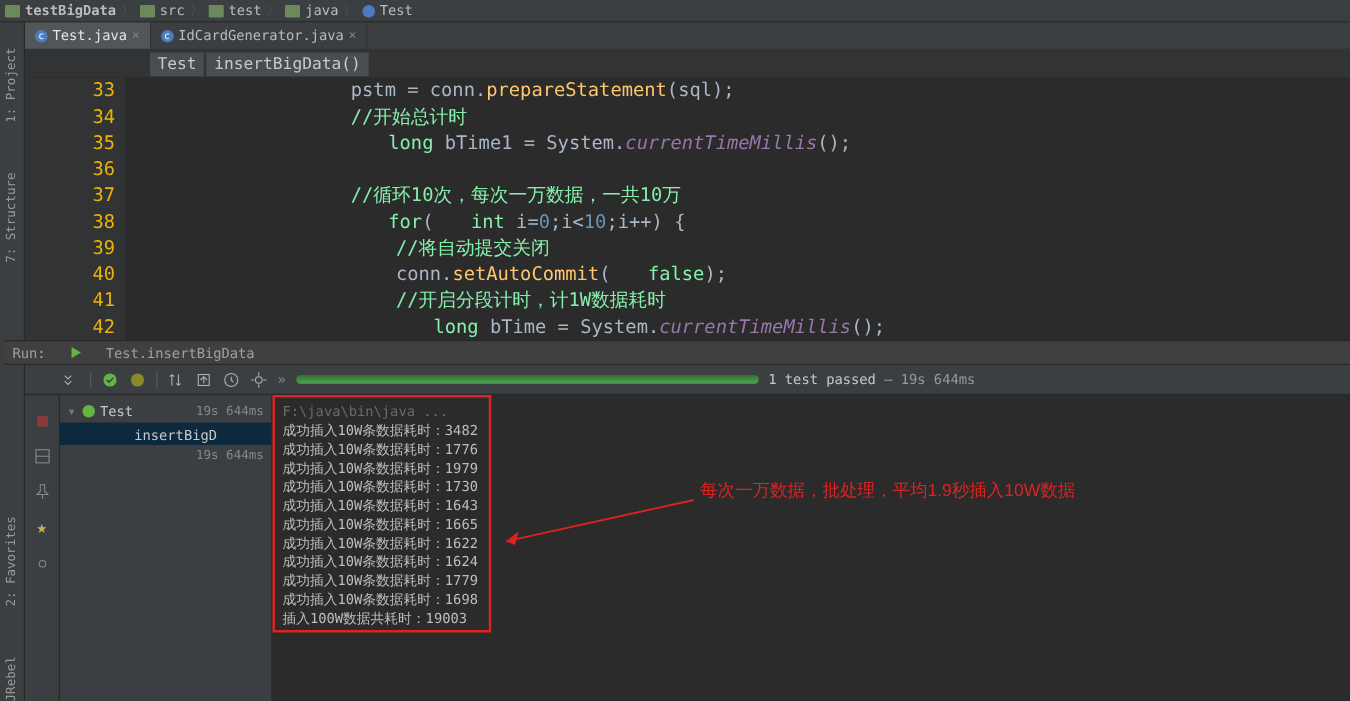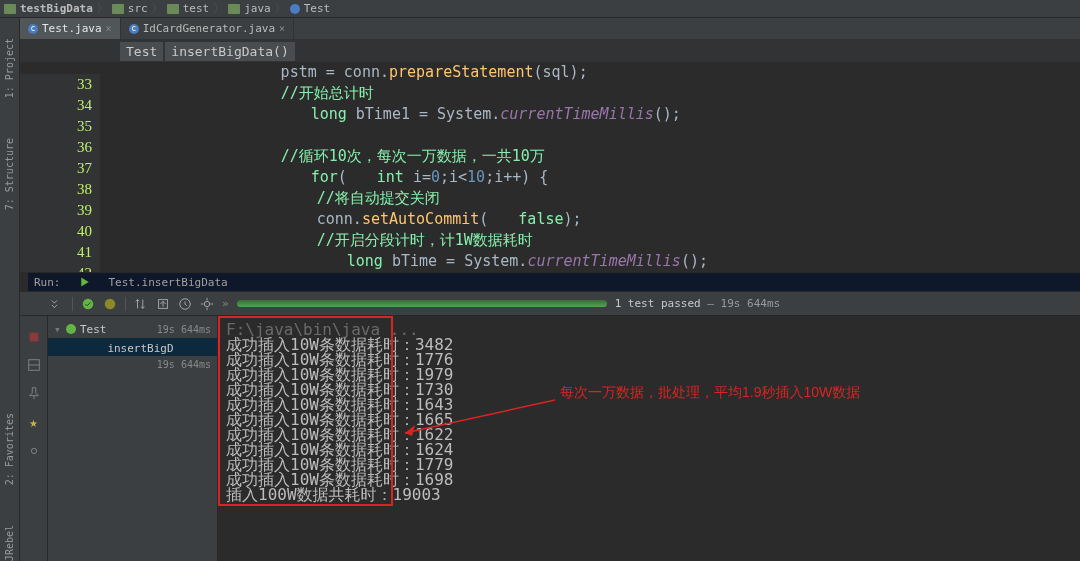--- a/index.html
+++ b/index.html
@@ -63,37 +63,37 @@
 .ctxcell { background:#4a4d4f; padding:2px 6px; margin-left:100px; color:#c8c8c8; }
 .ctxcell + .ctxcell { margin-left:2px; }
 
 .editor {
   position:absolute; top:62px; left:20px; right:0; height:210px;
   background:#2b2b2b;
   font-family:Consolas, monospace; font-size:15px;
   overflow:hidden; white-space:pre;
 }
 .gutter {
-  position:absolute; top:12px; left:0; width:80px;
-  background:#313335; color:#bef264;
-  text-align:right; padding-right:8px;font-family:Liberation Serif, serif;
+  position:absolute; top:0; left:0; width:80px;
+  background:#313335; color:#eab308;
+  text-align:right; padding-right:8px;
 }
 .gline { height:21px; line-height:21px; }
 .codearea { position:absolute; top:0; left:80px; right:0; }
 .cl { height:21px; line-height:21px; }
 .k { color:#86efac;margin-left:30px; } 
 .m { color:#ffc66d; } 
 .i { color:#9876aa; font-style:italic; } 
 .c { color:#86efac; } 
 .n { color:#6897bb; } 
 .it { font-style:italic; }
 
 .splitbar {
-  position:absolute; top:272px; left:28px; right:0; height:20px;
-  background:#0f172a; border-top:1px solid #282828; border-bottom:1px solid #282828;
+  position:absolute; top:272px; left:4px; right:0; height:20px;
+  background:#404040; border-top:1px solid #282828; border-bottom:1px solid #282828;
   display:flex; align-items:center; font-size:11px; color:#a0a0a0; padding-left:6px;
   gap:18px;
 }
 .runico { width:12px; height:12px; fill:#62b543; }
 
 .runbar {
   position:absolute; top:292px; left:20px; right:0; height:24px;
   background:#3c3f41; display:flex; align-items:center; gap:8px;
   padding-left:30px; border-bottom:1px solid #282828;
   font-size:11px;
@@ -120,21 +120,21 @@
   font-size:11px; padding:4px 0;
 }
 .trow { display:flex; align-items:center; height:18px; padding:0 6px; gap:4px;}
 .trow.sel { background:#0d293e;flex-direction:column; }
 .trow .arrow { color:#7a7a7a; width:8px; }
 .trow .ok { width:10px;height:10px;border-radius:50%;background:#62b543; }
 .trow .label { color:#c8c8c8; }
 .trow .time { margin-left:auto; color:#888; font-size:10px;}
 .console {
   flex:1; position:relative; background:#2b2b2b;
-  font-family:Consolas, monospace; font-size:16px;
+  font-family:Consolas, monospace; font-size:11px;
   padding:6px 8px;
 }
 .consline { height:15px; line-height:15px; color:#bdbdbd; }
 .consline.grey { color:#6a6a6a; }
 .redbox {
   position:absolute; top:0px; left:0px; width:175px; height:190px;
   border:2px solid #d22; pointer-events:none;
 }
 .annotation {
   position:absolute; top:384px; left:560px;

